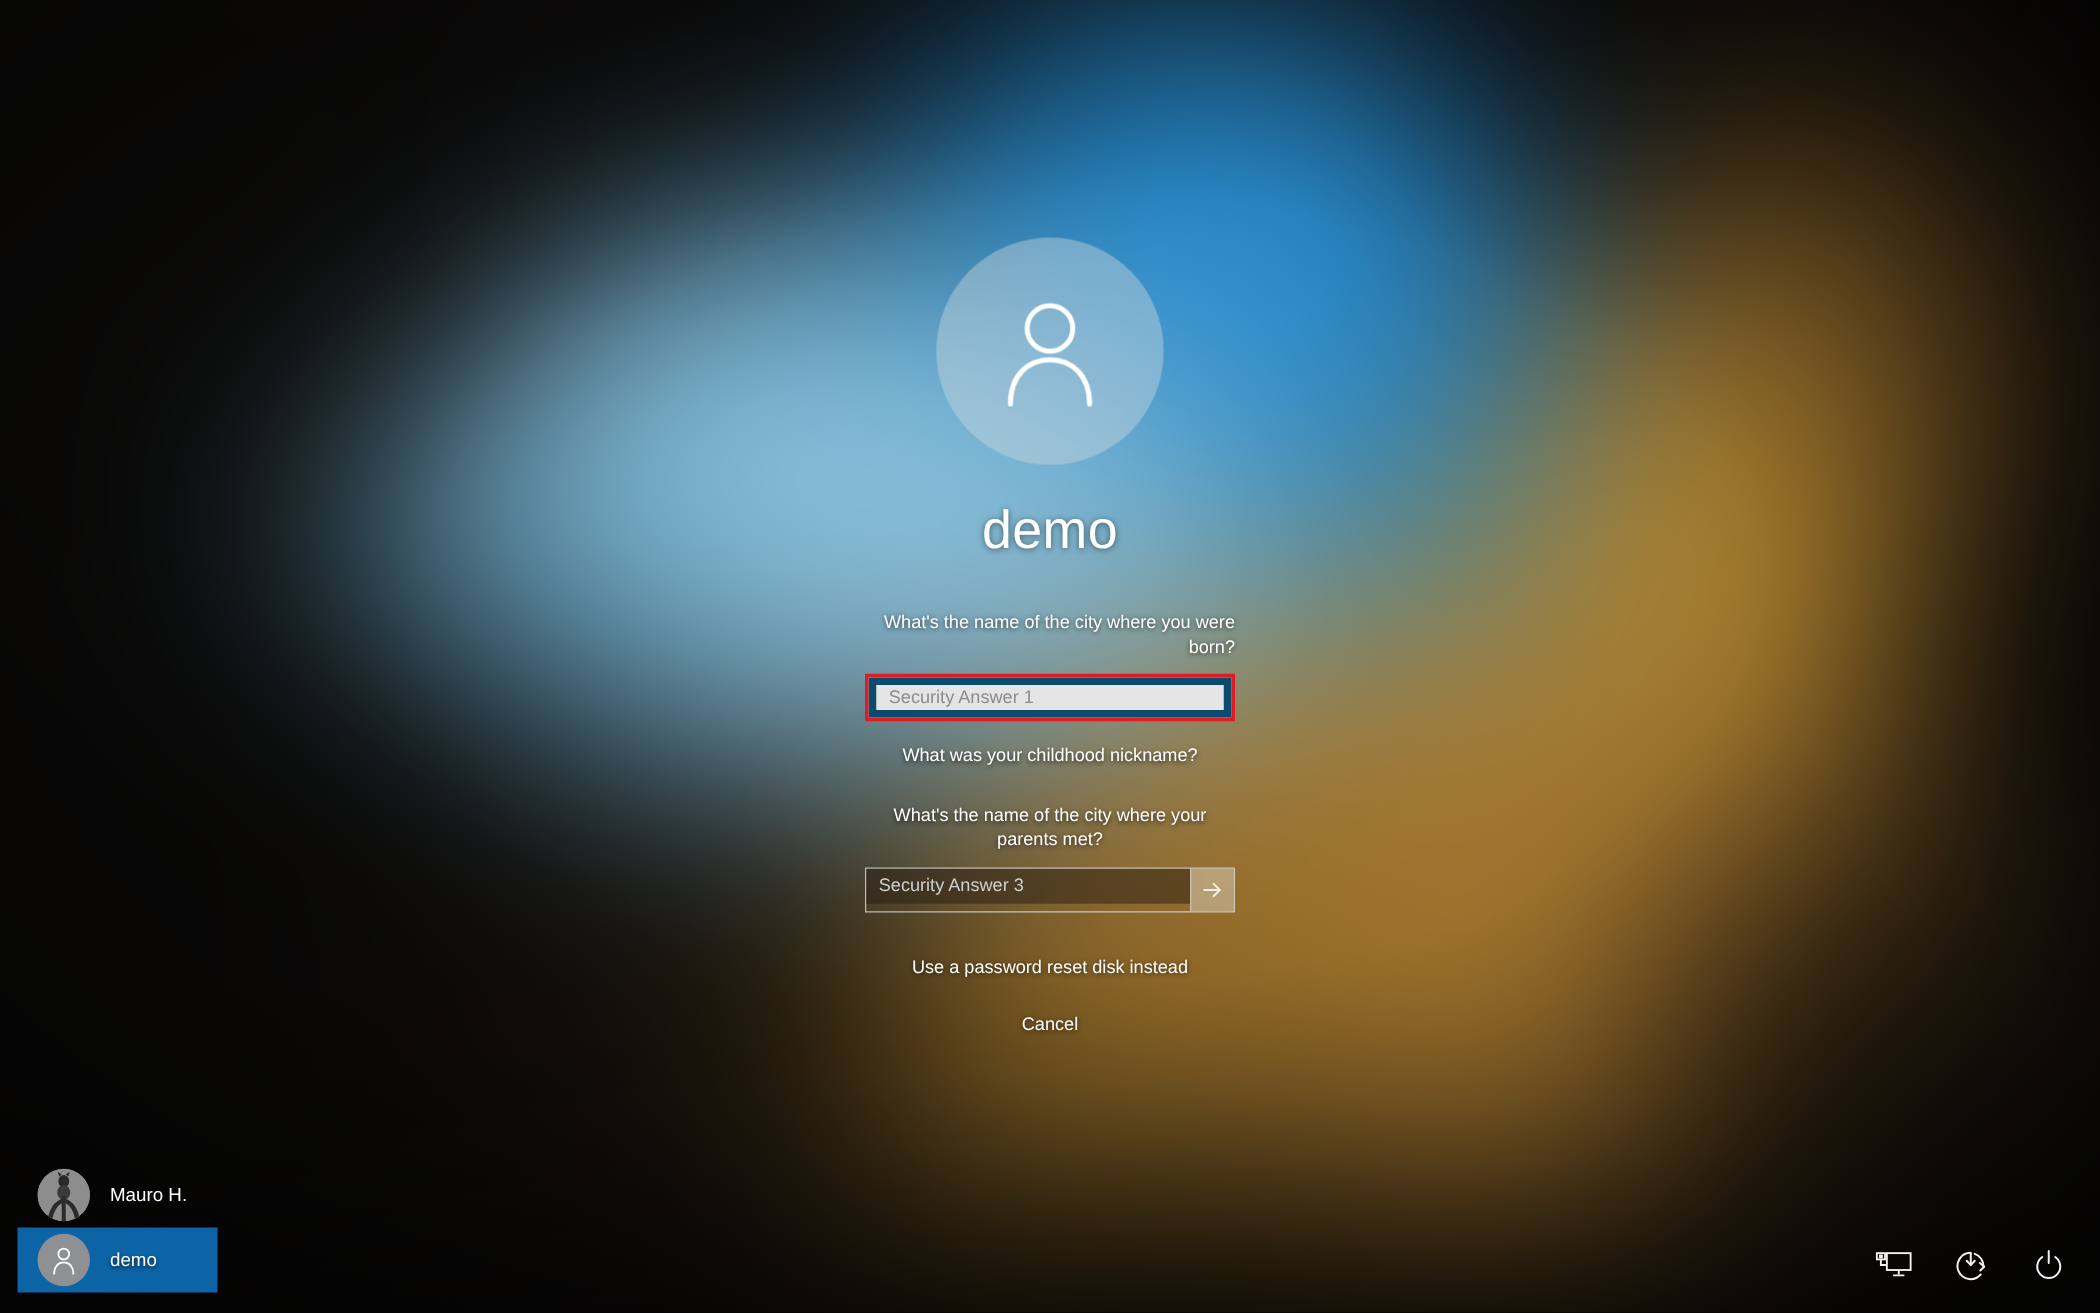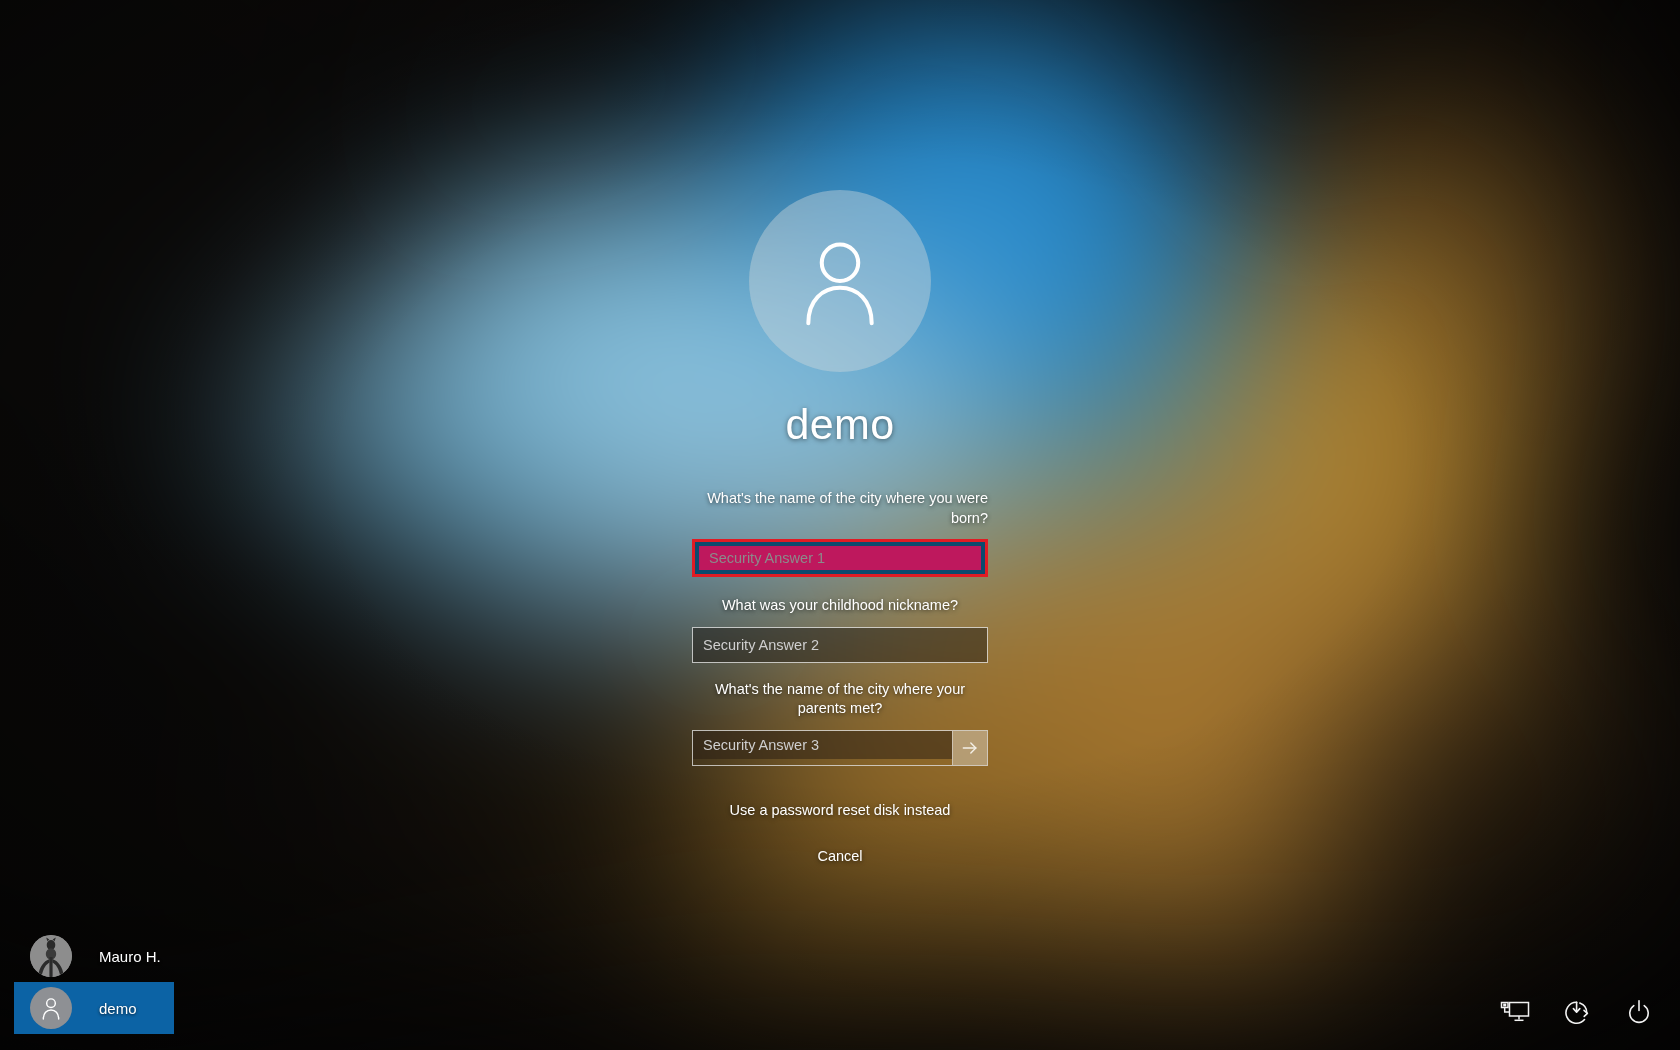--- a/index.html
+++ b/index.html
@@ -177,23 +177,23 @@
     width:100%;
     height:32px;
     border:none;
     outline:none;
     font-family:"Liberation Sans", sans-serif;
     font-size:14.5px;
     padding:0 10px;
   }
   
   .answer-input.active {
-    background:#be185d;
+    background:#e5e5e5;
     color:#111;
-    border:4px solid #0c4a6e;
+    border:6px solid #0c4a6e;
   }
   .answer-input.active::placeholder { color:#8b8b8b; opacity:1; }
 
   
   .field-wrap.plain { border:1px solid rgba(226,226,226,.78); }
   .answer-input.idle {
     background:rgba(25,20,16,.46);
     color:#f0f0f0;
     height:34px;
   }
@@ -240,21 +240,21 @@
     position:absolute;
     left:14px;
     bottom:16px;
     width:160px;
   }
   .user-row {
     display:flex;
     align-items:center;
     height:52px;
     padding-left:16px;
-    gap:27px;
+    gap:16px;
     cursor:pointer;
   }
   .user-row.selected { background:#0c63a5; }
 
   .avatar-sm {
     width:42px; height:42px;
     border-radius:50%;
     flex:none;
     display:flex; align-items:center; justify-content:center;
     overflow:hidden;
@@ -332,23 +332,20 @@
     <div class="username">demo</div>
 
     <div class="form-block">
 
       <div class="question q1">What's the name of the city where you were born?</div>
       <div class="field-wrap focused">
         <input class="answer-input active" type="text" autofocus="" placeholder="Security Answer 1" style="">
       </div>
 
       <div class="question q2">What was your childhood nickname?</div>
-      <div class="field-wrap plain">
-        <input class="answer-input idle" type="text" placeholder="Security Answer 2" style="">
-      </div>
 
       <div class="question q3">What's the name of the city where your parents met?</div>
       <div class="field-row">
         <input class="answer-input" type="text" placeholder="Security Answer 3" style="">
         <button class="submit-arrow">
           <span>
             <svg viewBox="0 0 24 24" fill="none" stroke="#f4efe6" stroke-width="1.7" stroke-linecap="round" stroke-linejoin="round">
               <line x1="4" y1="12" x2="19" y2="12"></line>
               <polyline points="13,6 19,12 13,18"></polyline>
             </svg>

